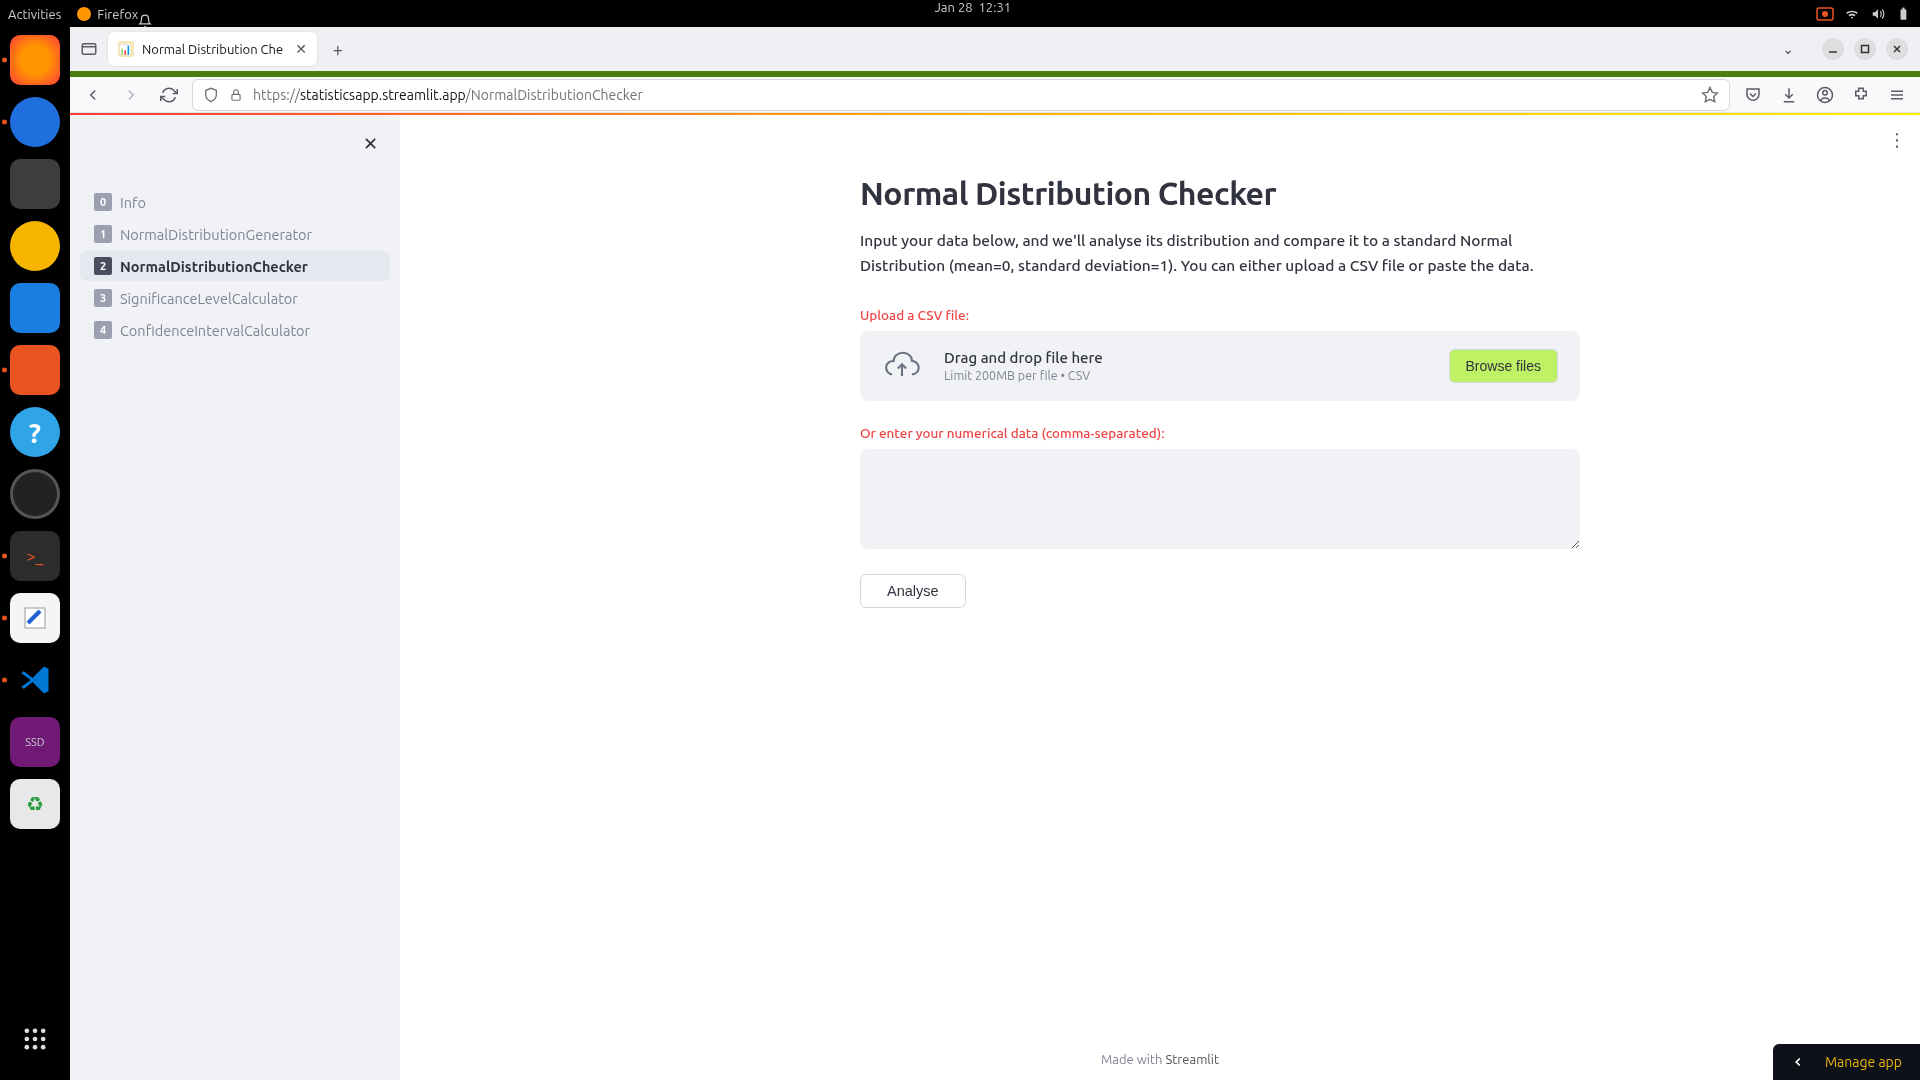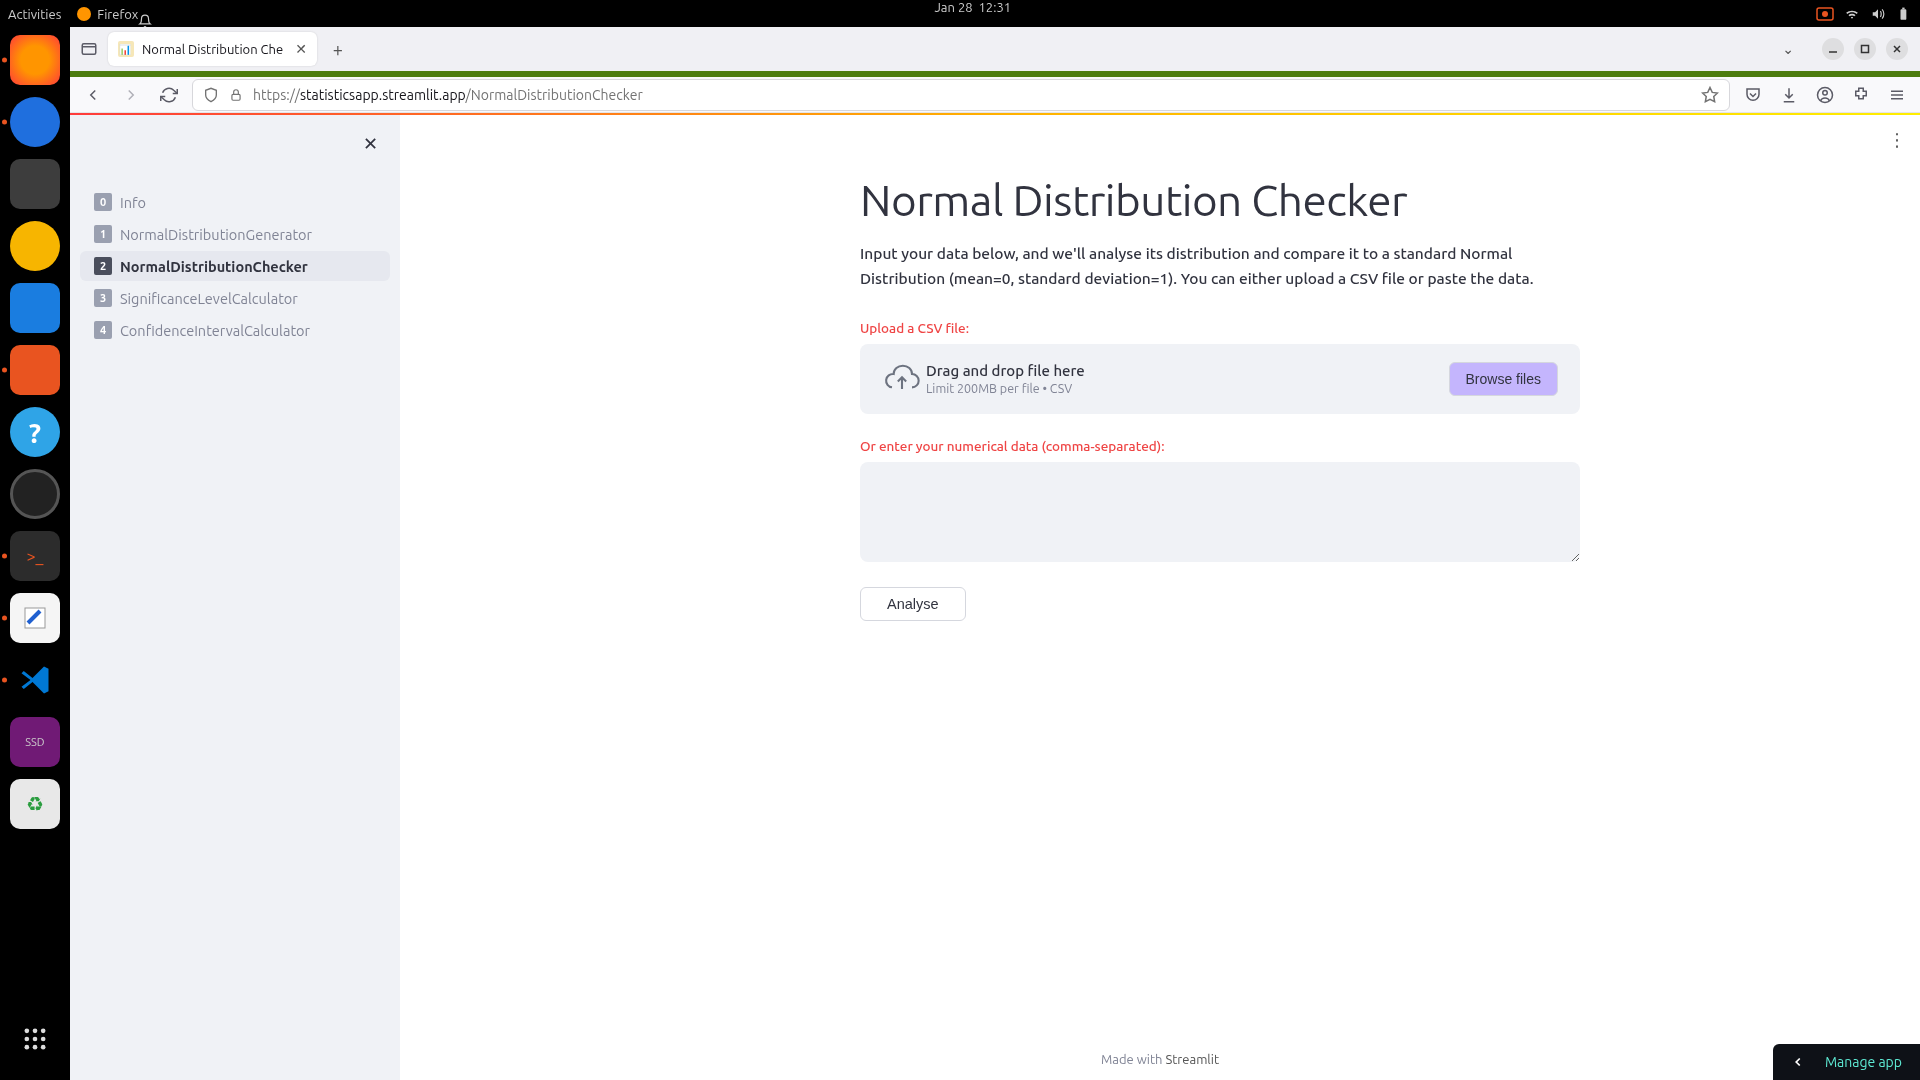--- a/index.html
+++ b/index.html
@@ -45,35 +45,35 @@
 .app { flex:1; background:#fff; position:relative; display:flex; }
 .sidebar { width:330px; background:#f0f2f6; position:relative; padding-top:70px; }
 .sidebar .close-side { position:absolute; right:22px; top:18px; color:#31333f; font-size:18px; cursor:pointer;}
 .nav-item { display:flex; align-items:center; gap:8px; padding:6px 14px; margin:2px 10px; border-radius:6px; font-size:14.5px; color:#808495; cursor:pointer;}
 .nav-item .num { width:18px; height:18px; background:#9aa0b0; color:#fff; font-size:11px; font-weight:600; display:flex; align-items:center; justify-content:center; border-radius:2px;}
 .nav-item.selected { background:#e6e8ef; color:#31333f; font-weight:600;}
 .nav-item.selected .num { background:#4a4e5c; }
 
 .main { flex:1; position:relative; padding: 60px; }
 .content { max-width: 720px; margin: 0 auto 0 400px; }
-.title { font-size:44px; font-weight:400; color:#31333f; margin-bottom:18px; letter-spacing:-0.5px;}
+.title { font-size:32px; font-weight:700; color:#31333f; margin-bottom:18px; letter-spacing:-0.5px;}
 .desc { font-size:15.5px; color:#31333f; line-height:1.6; margin-bottom:28px; font-weight:500;}
 .label { font-size:13.5px; color:#ef4444; margin-bottom:8px; font-weight:500;}
-.uploader { background:#f0f2f6; border-radius:8px; padding:18px 22px; display:flex; align-items:center; gap:4px; margin-bottom:24px;}
+.uploader { background:#f0f2f6; border-radius:8px; padding:18px 22px; display:flex; align-items:center; gap:22px; margin-bottom:24px;}
 .uploader .cloud { color:#6d7380; }
 .uploader .texts { flex:1; }
 .uploader .line1 { font-size:15px; color:#31333f; font-weight:500; margin-bottom:2px;}
 .uploader .line2 { font-size:12.5px; color:#808495; }
-.browse { background:#c4b5fd; border:1px solid #d5d7de; border-radius:6px; padding:8px 16px; font-size:14px; color:#31333f; font-weight:500; cursor:pointer;}
+.browse { background:#bef264; border:1px solid #d5d7de; border-radius:6px; padding:8px 16px; font-size:14px; color:#31333f; font-weight:500; cursor:pointer;}
 .textarea { width:100%; height:100px; background:#f0f2f6; border:none; border-radius:8px; resize:vertical; padding:12px; font-size:14px; color:#31333f; margin-bottom:22px; outline:none;}
 .analyse { background:#fff; border:1px solid #d5d7de; border-radius:6px; padding:8px 26px; font-size:14.5px; color:#31333f; font-weight:500; cursor:pointer;}
 
 .footer { position:absolute; bottom:14px; left:50%; transform:translateX(-50%); font-size:13px; color:#808495;}
 .footer a { color:#555; text-decoration:none; }
-.manage { position:absolute; right:0; bottom:0; background:#0e1117; color:#5eead4; display:flex; align-items:center; gap:20px; padding:10px 18px; font-size:14px; border-top-left-radius:6px;}
+.manage { position:absolute; right:0; bottom:0; background:#0e1117; color:#eab308; display:flex; align-items:center; gap:20px; padding:10px 18px; font-size:14px; border-top-left-radius:6px;}
 .kebab { position:absolute; right:14px; top:14px; color:#555; font-size:18px;}
 
 svg { display:block; }
 </style>
 </head>
 <body>
 
 <div class="topbar">
   <div class="left">
     <span>Activities</span>

